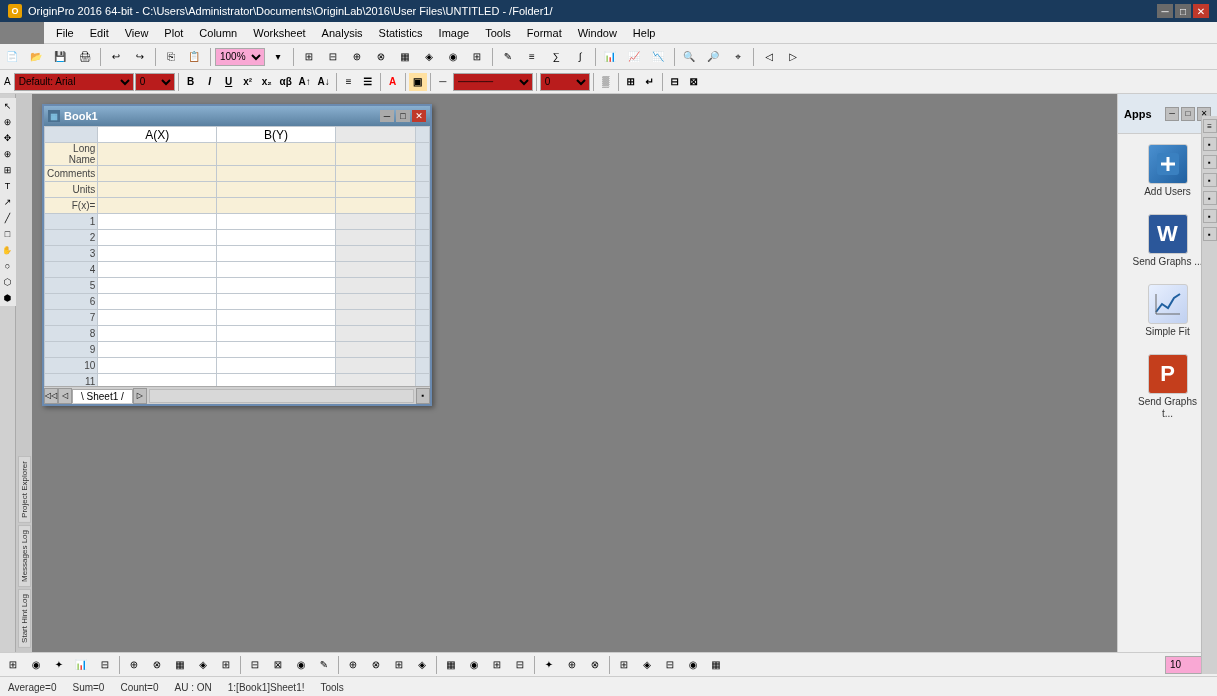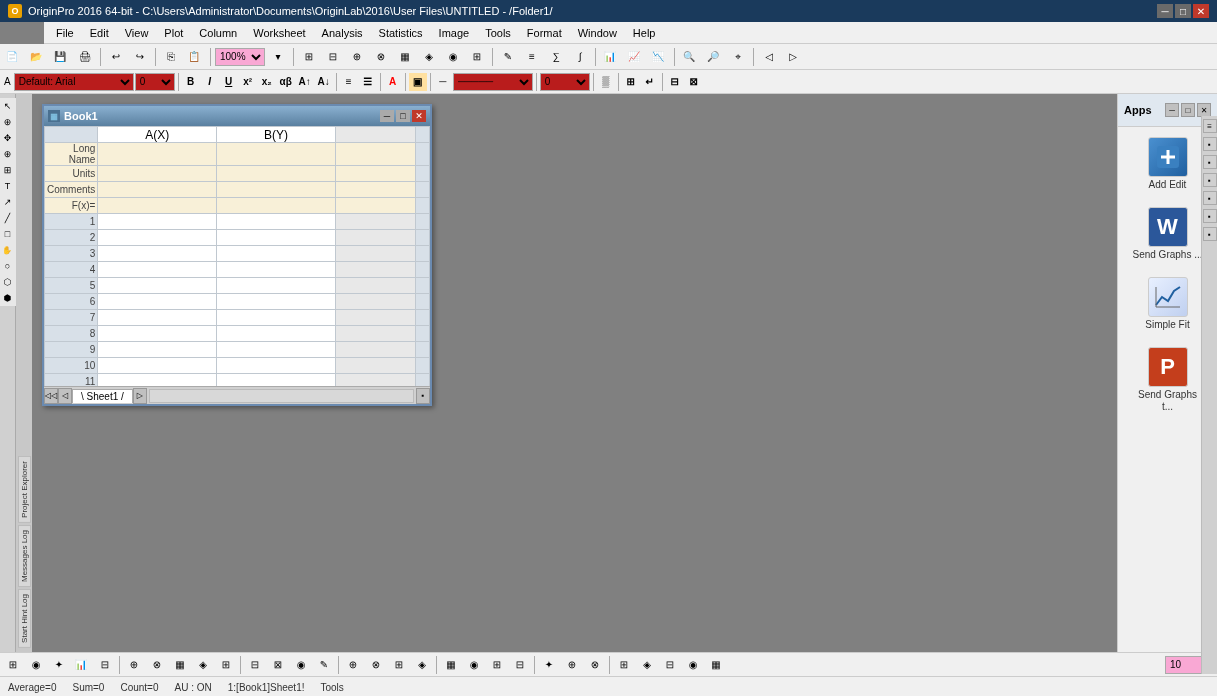--- a/index.html
+++ b/index.html
@@ -291,21 +291,21 @@
     
     #apps-panel {
       width: 100px;
       background: #f0f0f0;
       border-left: 1px solid #ccc;
       display: flex;
       flex-direction: column;
     }
     #apps-header {
       background: #e0e8f0;
-      height: 33px;
+      height: 40px;
       display: flex;
       align-items: center;
       padding: 0 6px;
       justify-content: space-between;
       border-bottom: 1px solid #ccc;
       font-size: 11px;
       font-weight: bold;
     }
     #apps-header .header-controls {
       display: flex;
@@ -609,28 +609,28 @@
             </thead>
             <tbody>
               <tr class="meta-row">
                 <td class="row-label">Long Name</td>
                 <td class="data-cell" style="background:#f8f0d8;"></td>
                 <td class="data-cell" style="background:#f8f0d8;"></td>
                 <td class="empty-col"></td>
                 <td style="background:#d8e0e8;"></td>
               </tr>
               <tr class="meta-row">
-                <td class="row-label">Units</td>
+                <td class="row-label">Comments</td>
                 <td class="data-cell" style="background:#f8f0d8;"></td>
                 <td class="data-cell" style="background:#f8f0d8;"></td>
                 <td class="empty-col"></td>
                 <td style="background:#d8e0e8;"></td>
               </tr>
               <tr class="meta-row">
-                <td class="row-label">Comments</td>
+                <td class="row-label">Units</td>
                 <td class="data-cell" style="background:#f8f0d8;"></td>
                 <td class="data-cell" style="background:#f8f0d8;"></td>
                 <td class="empty-col"></td>
                 <td style="background:#d8e0e8;"></td>
               </tr>
               <tr class="meta-row">
                 <td class="row-label">F(x)=</td>
                 <td class="data-cell" style="background:#f8f0d8;"></td>
                 <td class="data-cell" style="background:#f8f0d8;"></td>
                 <td class="empty-col"></td>
@@ -742,21 +742,21 @@
     <div class="apps-list">
 
       <div class="app-item">
         <div class="app-icon app-icon-addapps">
           <svg width="30" height="30" viewBox="0 0 30 30">
             <rect x="4" y="4" width="22" height="22" rx="3" fill="#3a80c0"></rect>
             <line x1="15" y1="8" x2="15" y2="22" stroke="white" stroke-width="3"></line>
             <line x1="8" y1="15" x2="22" y2="15" stroke="white" stroke-width="3"></line>
           </svg>
         </div>
-        <span class="app-label">Add Edit</span>
+        <span class="app-label">Add Users</span>
       </div>
 
       <div class="app-item">
         <div class="app-icon app-icon-word" style="background:#2b579a; color:white; font-size:22px; font-weight:bold; display:flex; align-items:center; justify-content:center; width:40px; height:40px; border-radius:3px;">
           W
         </div>
         <span class="app-label">Send Graphs ...</span>
       </div>
 
       <div class="app-item">

